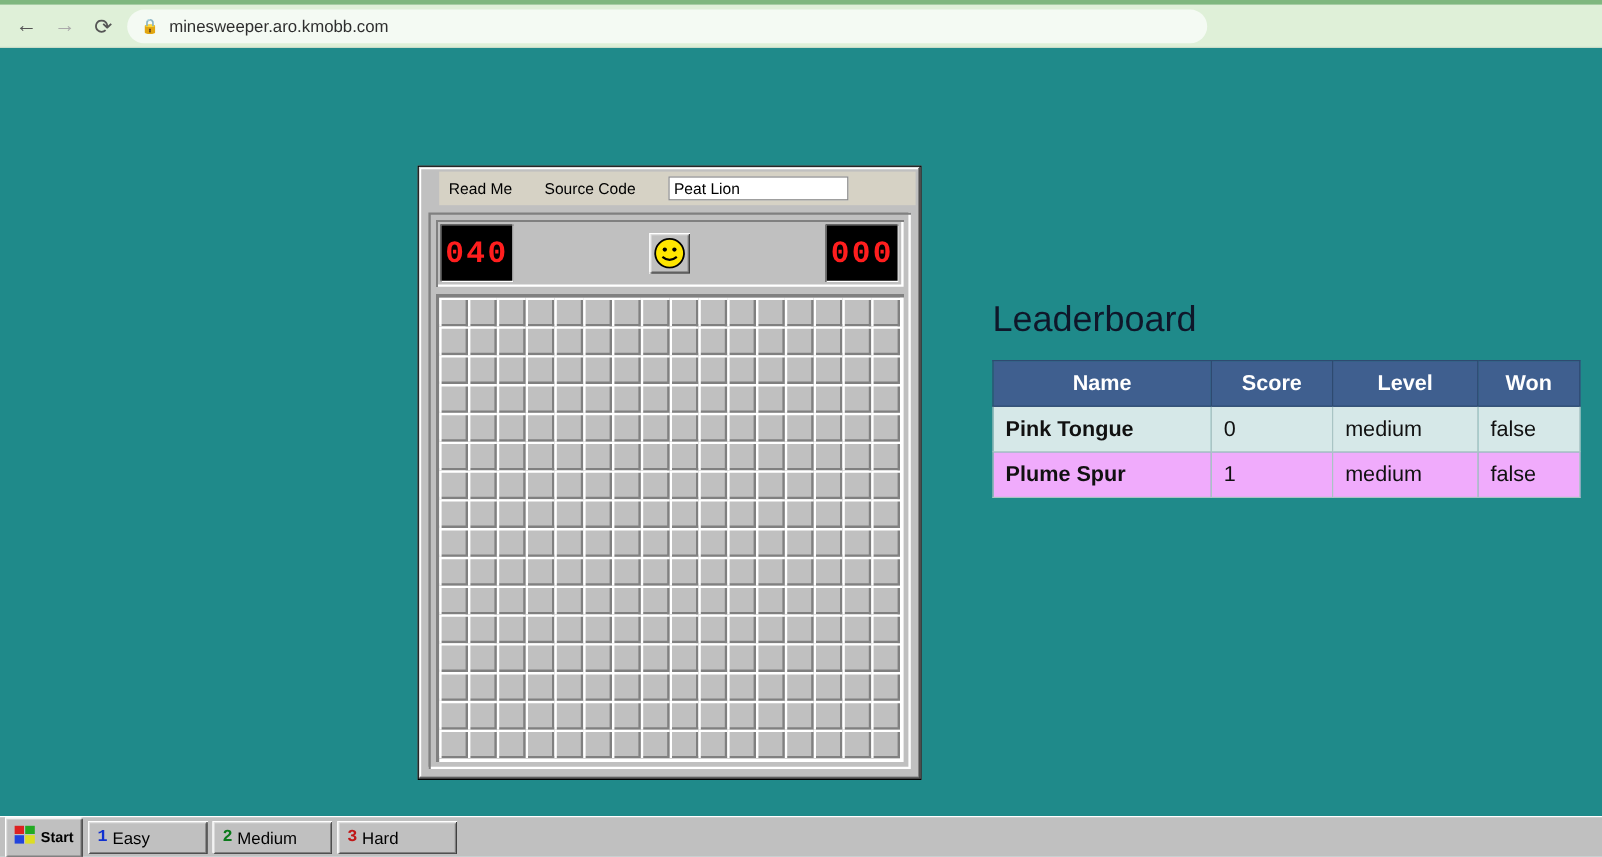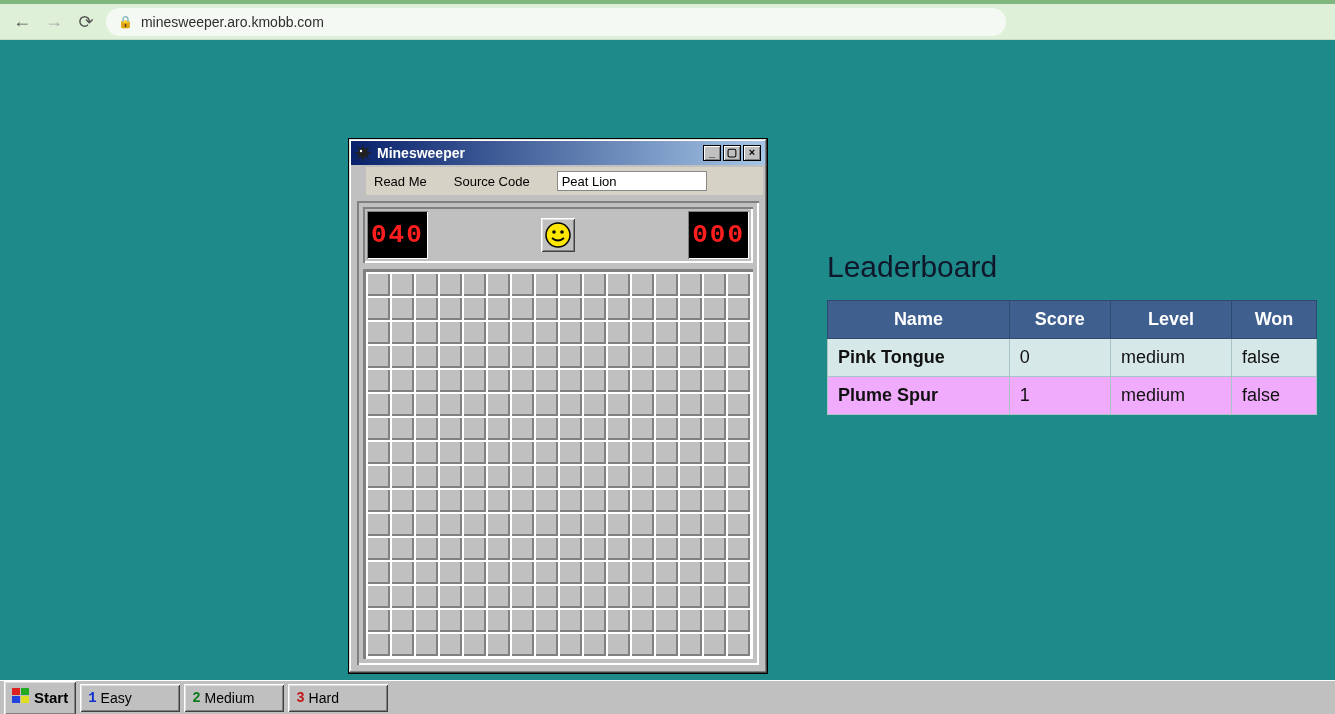--- a/index.html
+++ b/index.html
@@ -111,21 +111,21 @@
   table.lb td.name-col { font-weight:600; }
 
   
   .taskbar {
     height:34px; background:var(--win-face);
     border-top:1px solid #fff;
     display:flex; align-items:center; padding:2px 4px; gap:4px;
   }
   .start-btn {
     height:34px; display:flex; align-items:center; gap:4px; padding:0 8px;
-    background:var(--win-face); cursor:pointer; font-weight:bold; font-size:15px;
+    background:var(--win-face); cursor:pointer; font-weight:bold; font-size:12px;
     box-shadow: inset 1px 1px 0 var(--win-light), inset -1px -1px 0 #404040, inset 2px 2px 0 #dfdfdf, inset -2px -2px 0 var(--win-dark);
   }
   .task-btn {
     height:28px; width:100px; display:flex; align-items:center; gap:4px; padding:0 8px;
     background:var(--win-face); cursor:pointer; font-size:14px;
     box-shadow: inset 1px 1px 0 var(--win-light), inset -1px -1px 0 #404040, inset 2px 2px 0 #dfdfdf, inset -2px -2px 0 var(--win-dark);
   }
   .task-btn .num { font-weight:bold; font-family:"Courier New",monospace; }
   .task-btn .n1 { color:#1030d0; }
   .task-btn .n2 { color:#0a7a1a; }
@@ -141,39 +141,20 @@
   <div class="nav-btn">⟳</div>
   <div class="url-pill">
     <span class="lock">🔒</span>
     <span>minesweeper.aro.kmobb.com</span>
   </div>
 </div>
 
 <div class="desktop">
 
   <div class="window">
-    <div class="titlebar">
-      <span class="title-icon">
-        <svg viewBox="0 0 16 16" width="16" height="16">
-            <circle cx="8" cy="8" r="5" fill="#222"></circle>
-            <line x1="8" y1="0" x2="8" y2="16" stroke="#222" stroke-width="1.5"></line>
-            <line x1="0" y1="8" x2="16" y2="8" stroke="#222" stroke-width="1.5"></line>
-            <line x1="2" y1="2" x2="14" y2="14" stroke="#222" stroke-width="1.2"></line>
-            <line x1="14" y1="2" x2="2" y2="14" stroke="#222" stroke-width="1.2"></line>
-            <circle cx="6" cy="6" r="1.2" fill="#fff"></circle>
-          </svg>
-      </span>
-      <span>Minesweeper</span>
-      <span class="title-spacer"></span>
-      <div class="title-btns">
-        <div class="title-btn">_</div>
-        <div class="title-btn">▢</div>
-        <div class="title-btn" style="font-weight:bold;">×</div>
-      </div>
-    </div>
 
     <div class="menubar">
       <span class="menu-link">Read Me</span>
       <span class="menu-link">Source Code</span>
       <input class="name-input" value="Peat Lion" style="">
     </div>
 
     <div class="game-frame">
       <div class="status-row">
         <div class="lcd">

